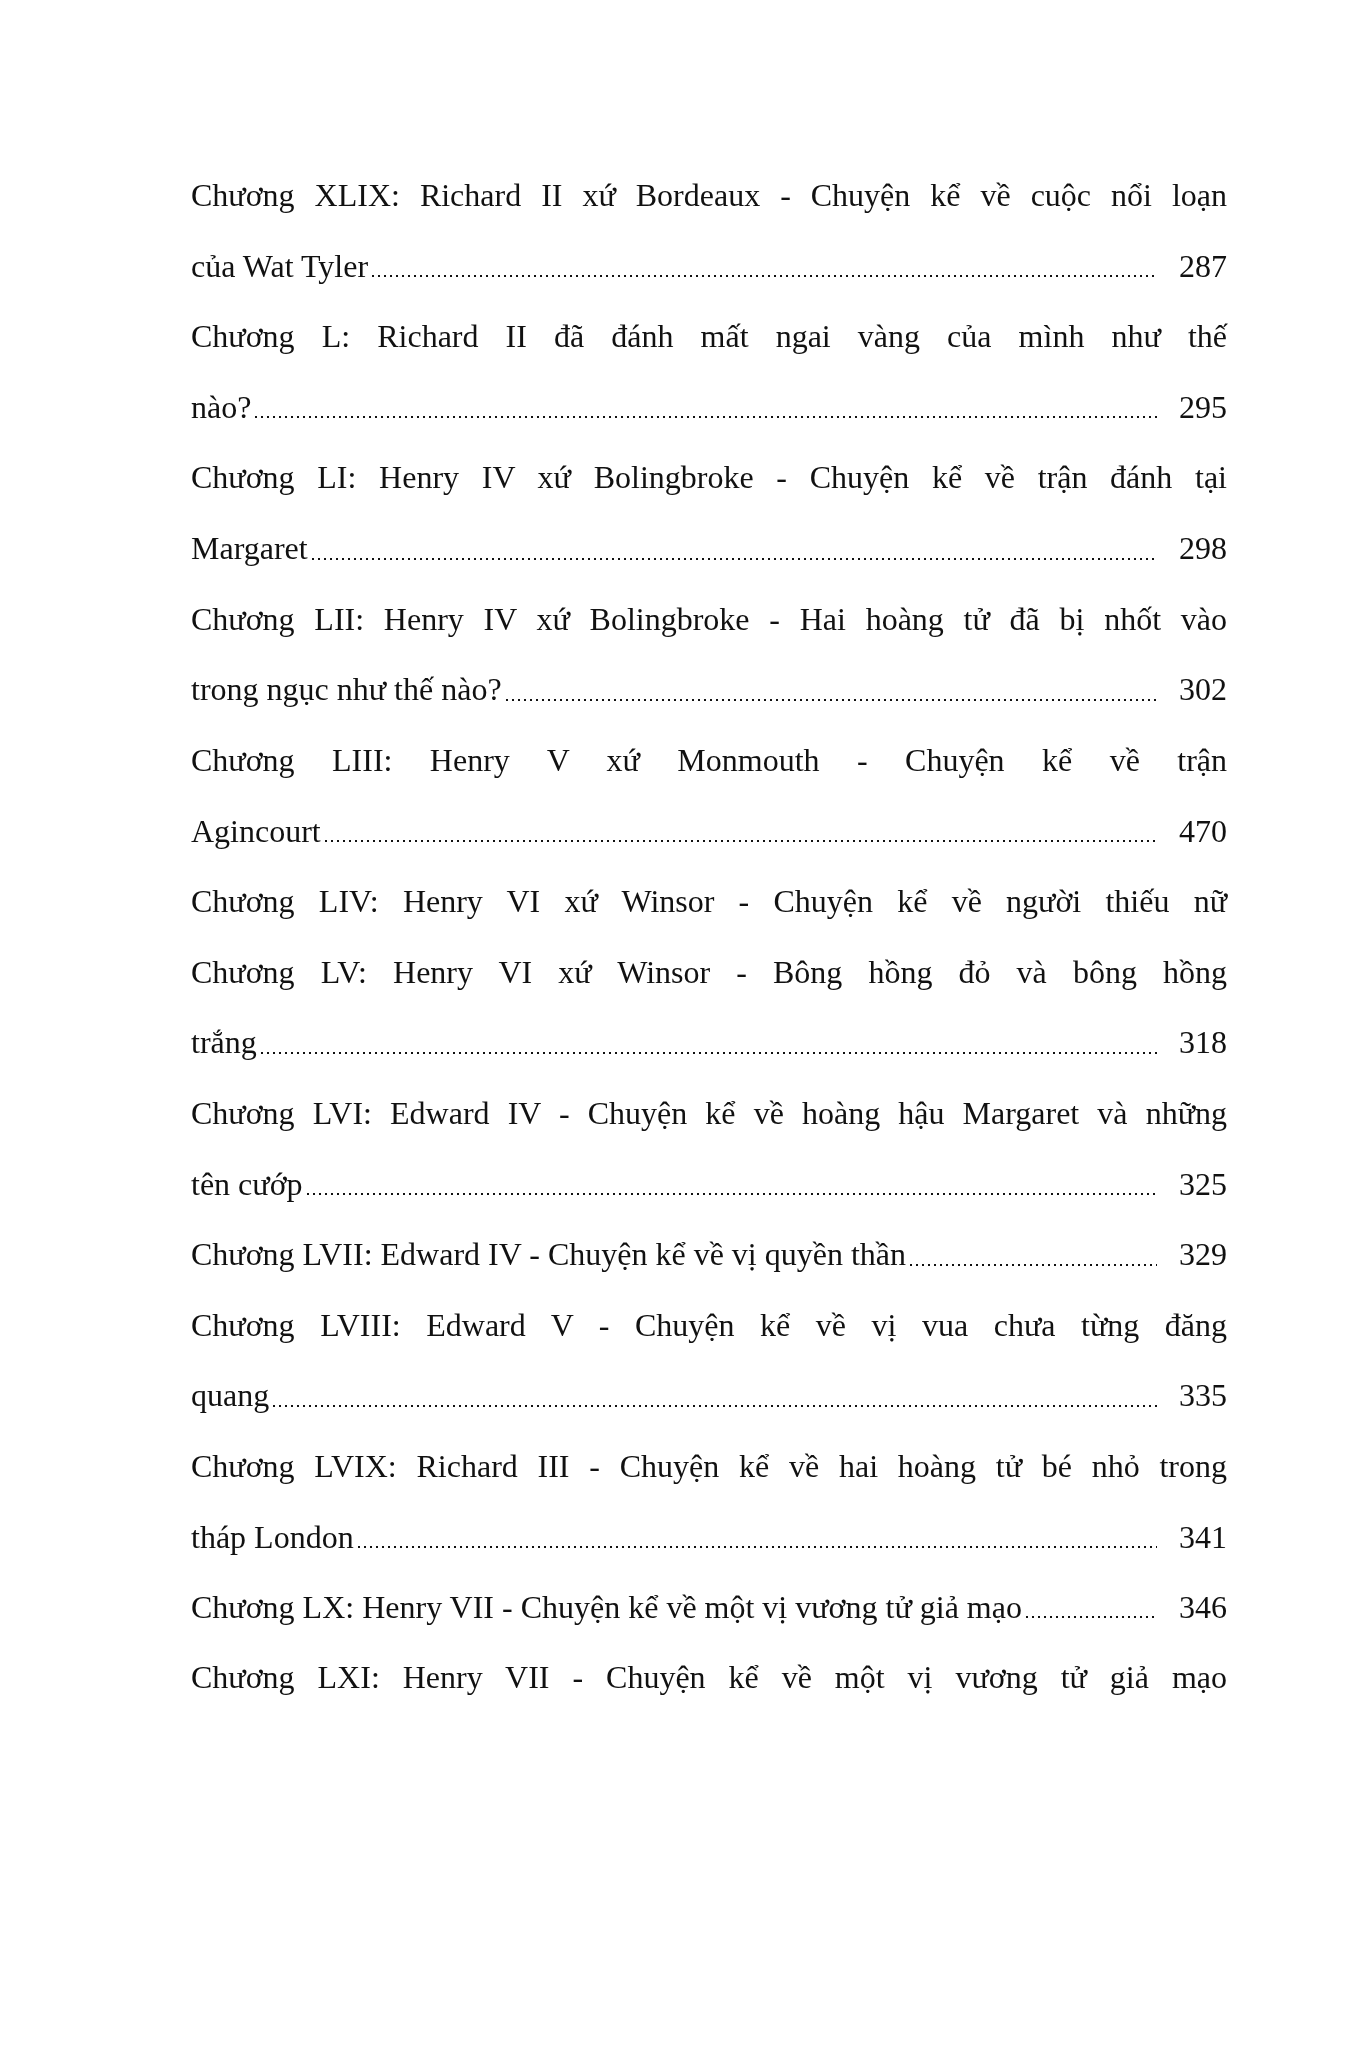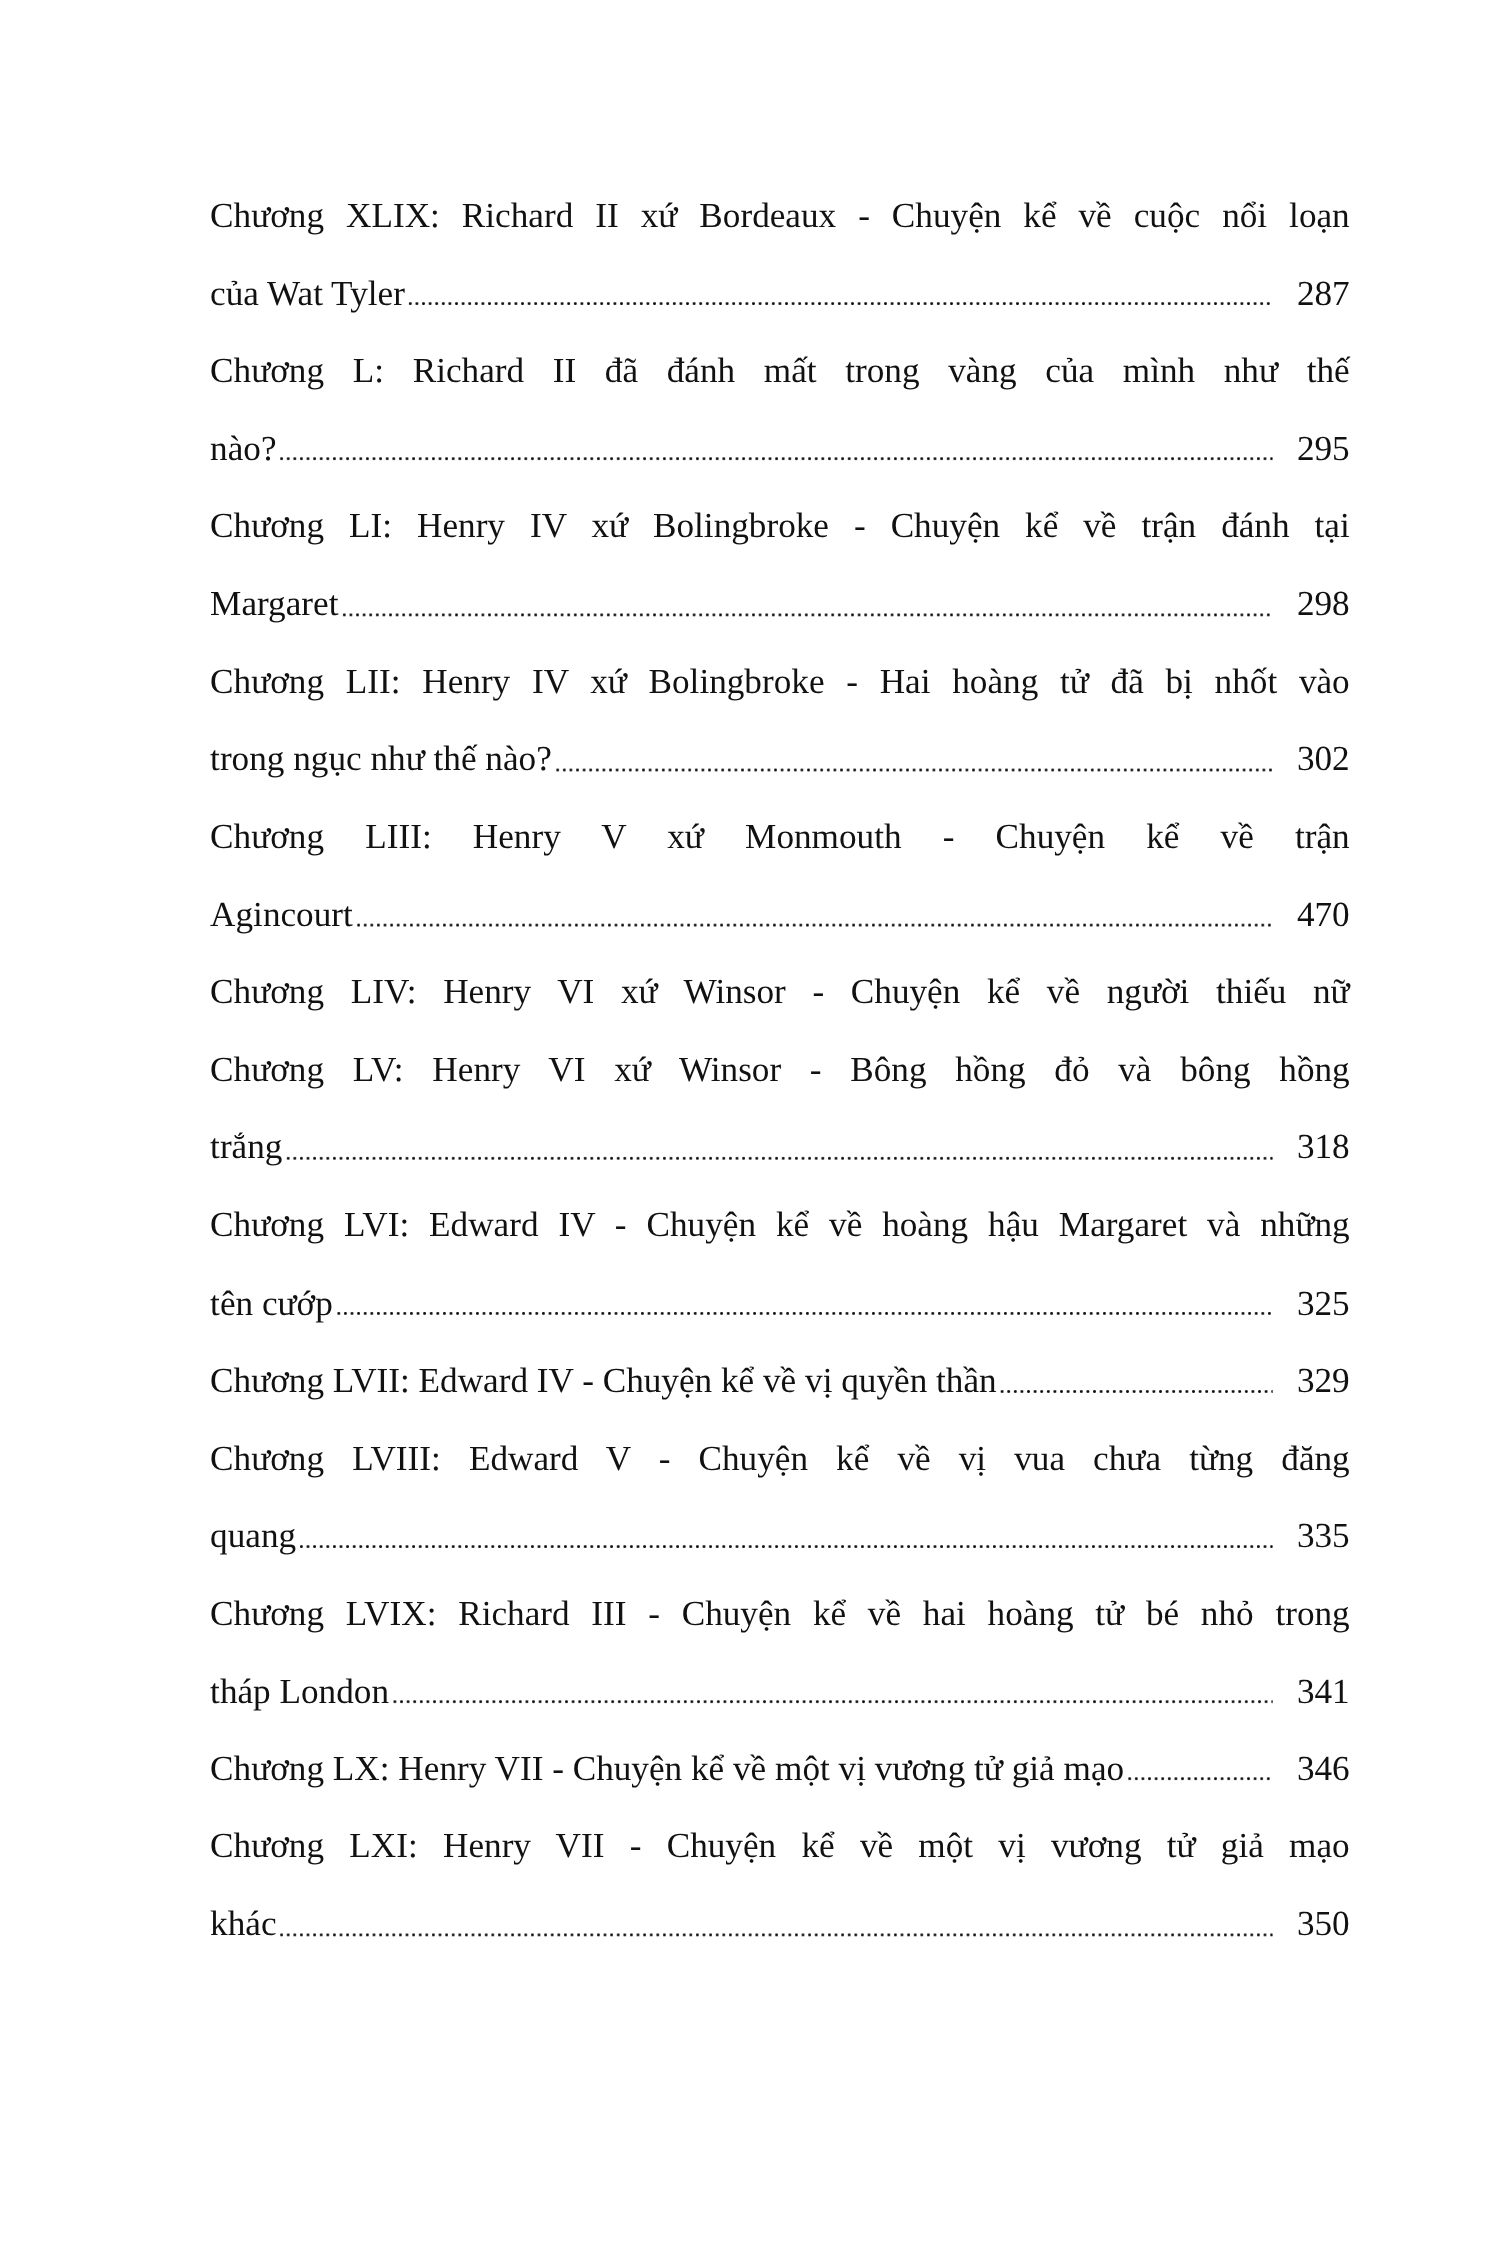--- a/index.html
+++ b/index.html
@@ -61,21 +61,21 @@
 
 <div class="toc">
 
   <div class="line justify">Chương XLIX: Richard II xứ Bordeaux - Chuyện kể về cuộc nổi loạn</div>
   <div class="line leader">
     <span class="t">của Wat Tyler</span>
     <span class="dots"></span>
     <span class="p">287</span>
   </div>
 
-  <div class="line justify">Chương L: Richard II đã đánh mất trong vàng của mình như thế</div>
+  <div class="line justify">Chương L: Richard II đã đánh mất ngai vàng của mình như thế</div>
   <div class="line leader">
     <span class="t">nào?</span>
     <span class="dots"></span>
     <span class="p">295</span>
   </div>
 
   <div class="line justify">Chương LI: Henry IV xứ Bolingbroke - Chuyện kể về trận đánh tại</div>
   <div class="line leader">
     <span class="t">Margaret</span>
     <span class="dots"></span>
@@ -132,19 +132,14 @@
     <span class="p">341</span>
   </div>
 
   <div class="line leader">
     <span class="t">Chương LX: Henry VII - Chuyện kể về một vị vương tử giả mạo</span>
     <span class="dots"></span>
     <span class="p">346</span>
   </div>
 
   <div class="line justify">Chương LXI: Henry VII - Chuyện kể về một vị vương tử giả mạo</div>
-  <div class="line leader">
-    <span class="t">khác</span>
-    <span class="dots"></span>
-    <span class="p">350</span>
-  </div>
 
 </div>
 
 </body></html>

